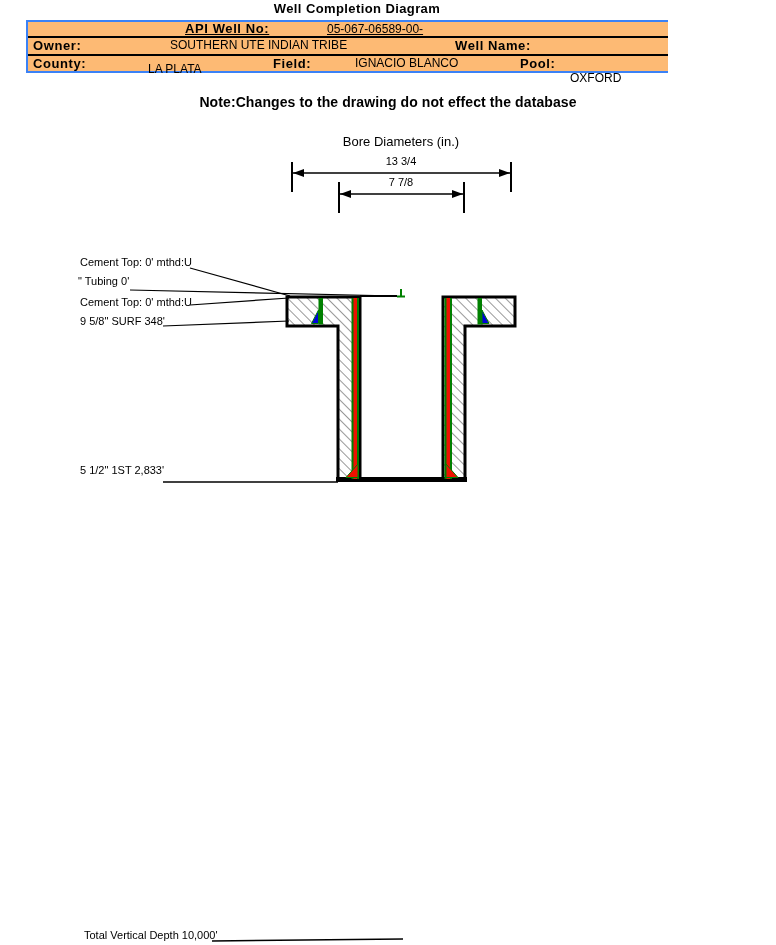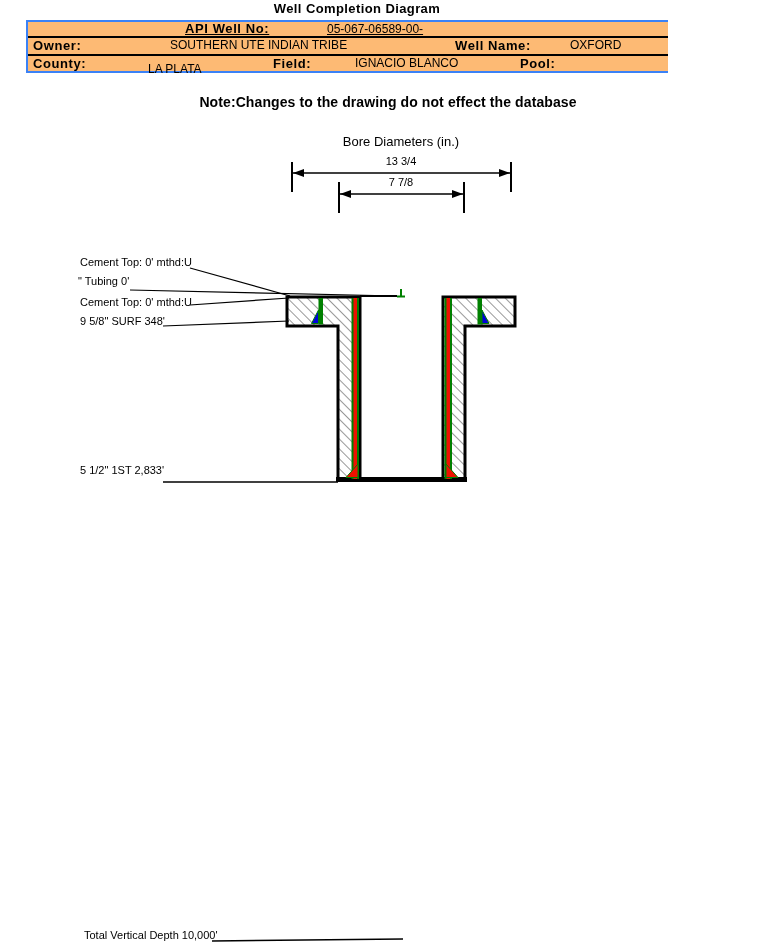--- a/index.html
+++ b/index.html
@@ -81,21 +81,21 @@
 
   <div class="hdr">
     <div class="hrow">
       <span class="c cl ul" style="left:157px;top:0;">API Well No:</span>
       <span class="c ul" style="left:299px;">05-067-06589-00-</span>
     </div>
     <div class="hrow">
       <span class="c cl" style="left:5px;">Owner:</span>
       <span class="c" style="left:142px;">SOUTHERN UTE INDIAN TRIBE</span>
       <span class="c cl" style="left:427px;">Well Name:</span>
-      <span class="c" style="left:542px;">OXFORD</span>
+      <span class="c" style="left:542px;margin-top:33px;">OXFORD</span>
     </div>
     <div class="hrow">
       <span class="c cl" style="left:5px;">County:</span>
       <span class="c" style="left:120px;margin-top:6px;">LA PLATA</span>
       <span class="c cl" style="left:245px;">Field:</span>
       <span class="c" style="left:327px;">IGNACIO BLANCO</span>
       <span class="c cl" style="left:492px;">Pool:</span>
       <span class="c" style="left:560px;"></span>
     </div>
   </div>

